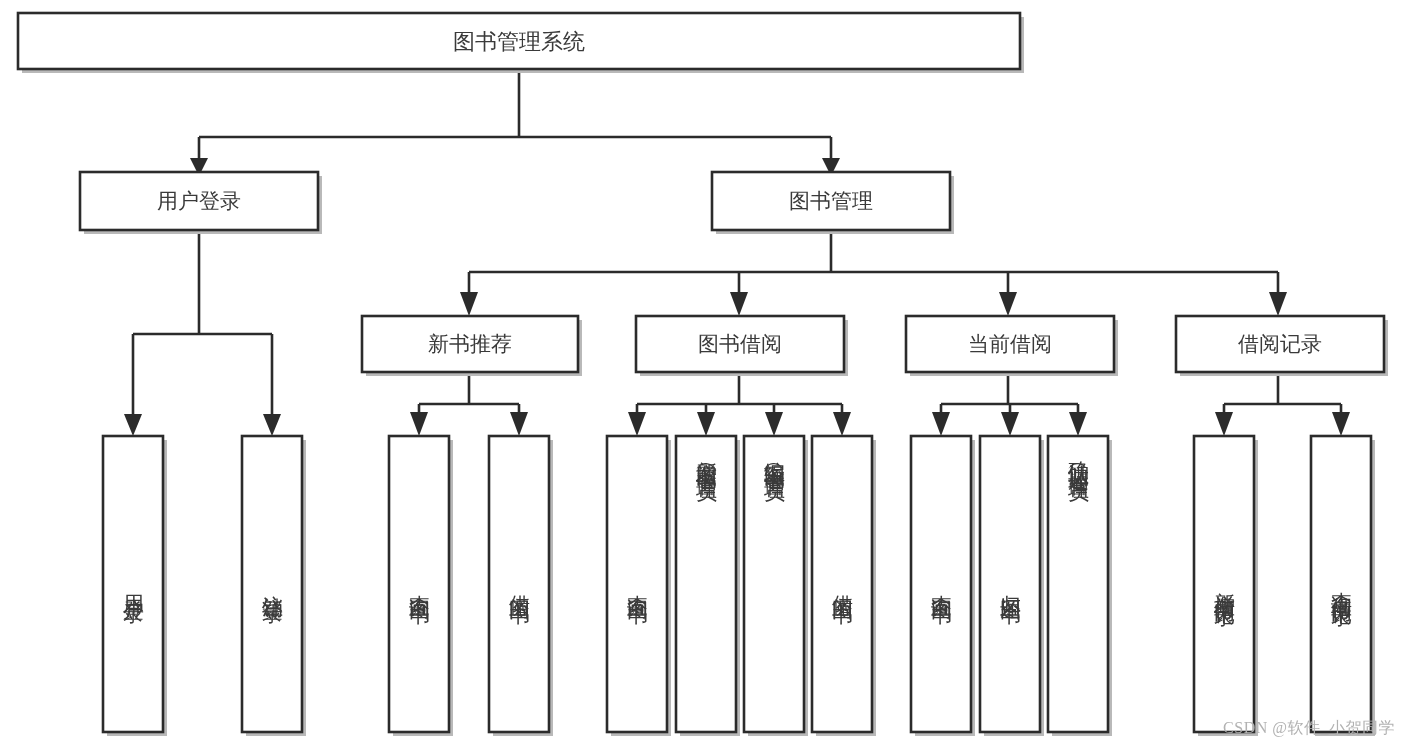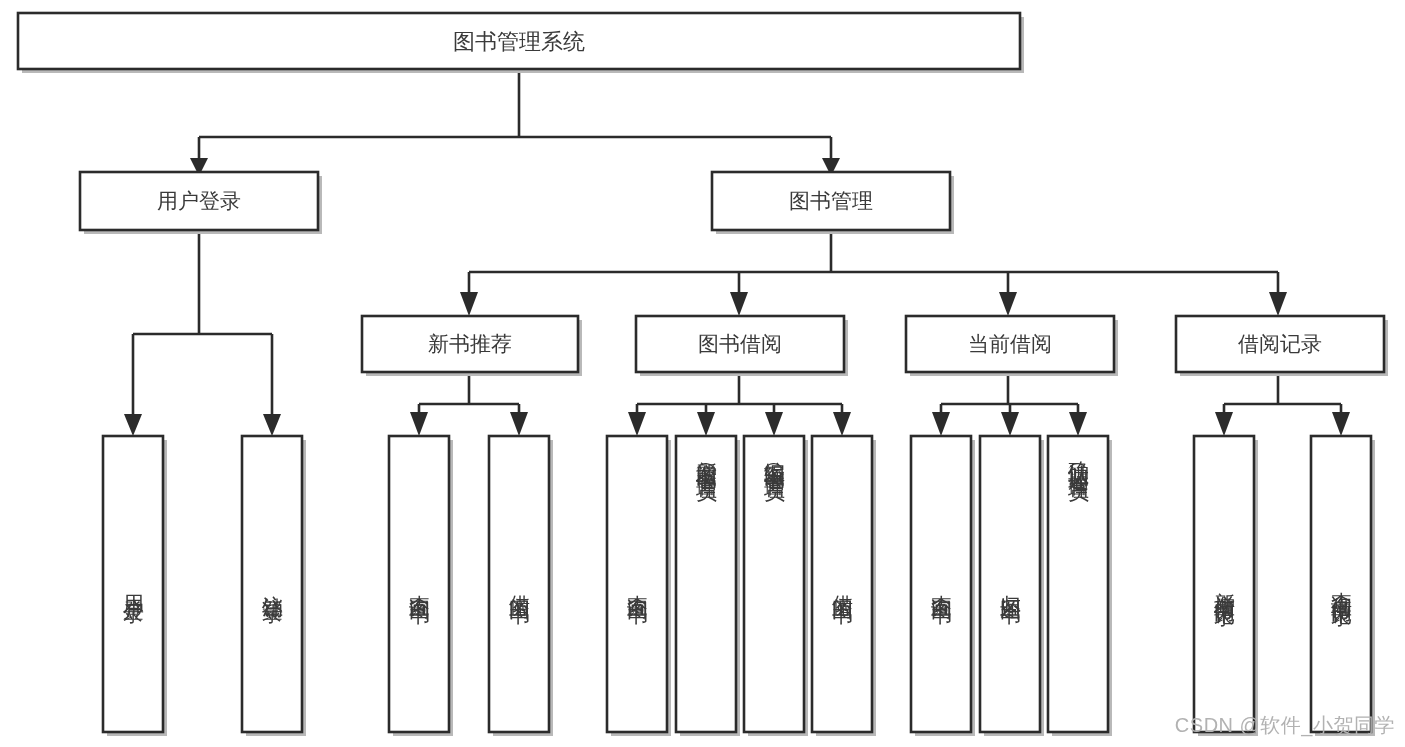--- a/index.html
+++ b/index.html
@@ -71,22 +71,22 @@
     line-height: 1.0;
     color: #3a3a3a;
     letter-spacing: 3px;
     white-space: nowrap;
     text-align: center;
   }
   .watermark {
     position: absolute;
     right: 10px;
     bottom: 8px;
-    font-family: Liberation Sans, sans-serif;
-    font-size: 20px;
+    font-family: Liberation Serif, serif;
+    font-size: 16px;
     color: #b2b2b2;
     white-space: nowrap;
     letter-spacing: 0.5px;
   }
 </style>
 </head>
 <body>
 
 <div id="diagram-root">
 

